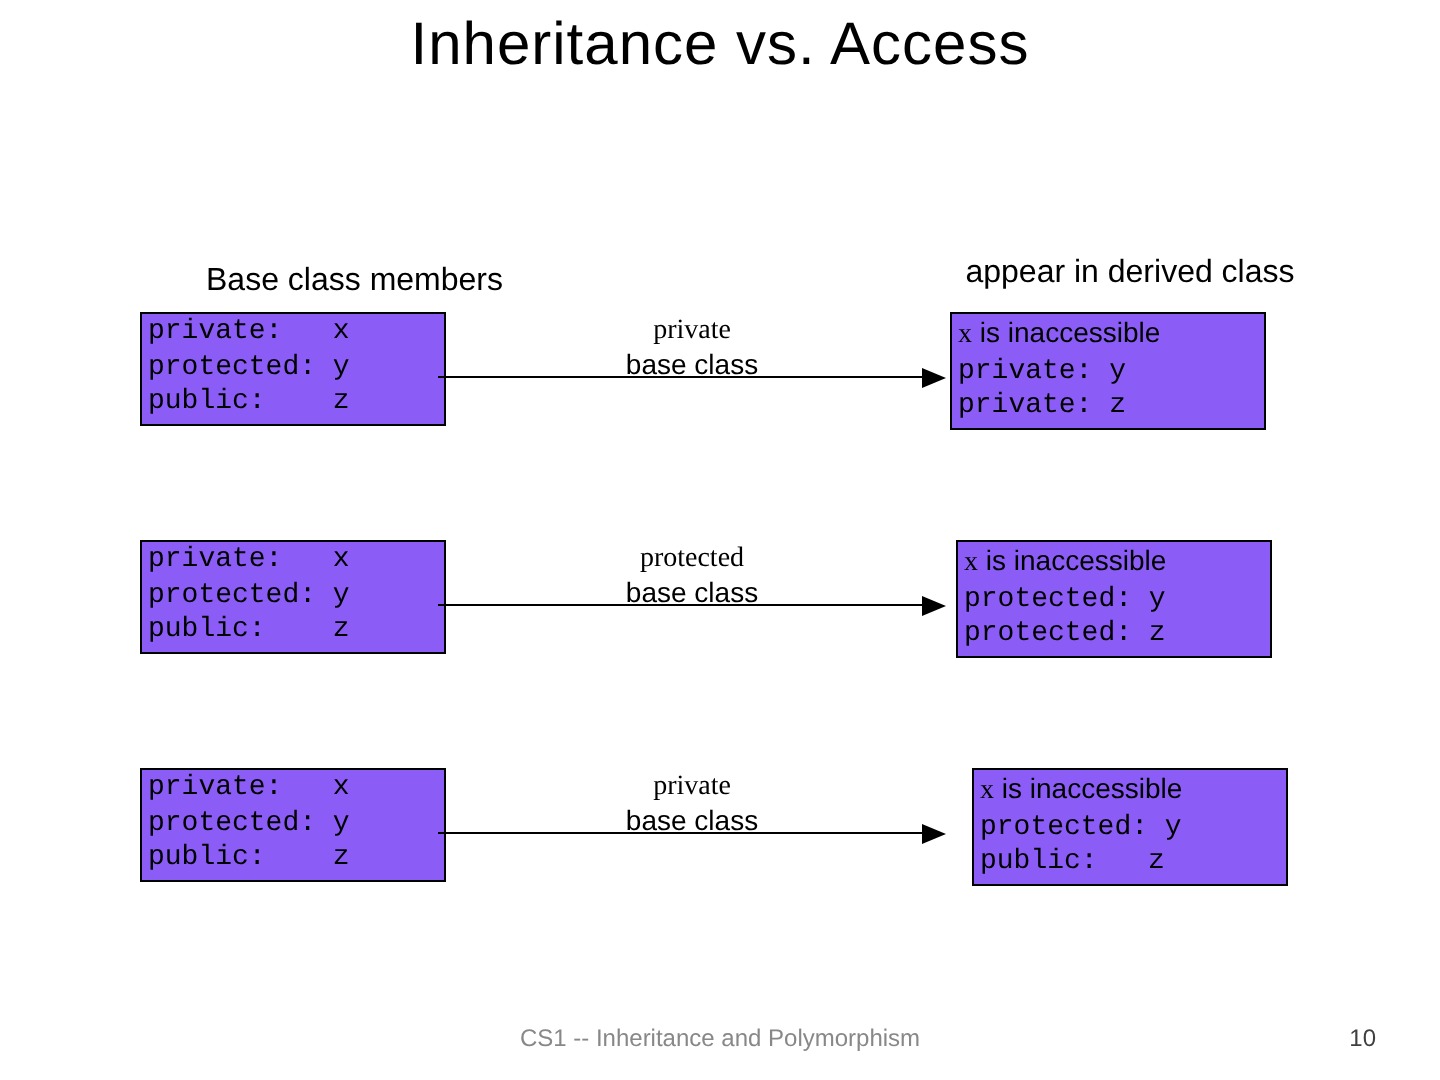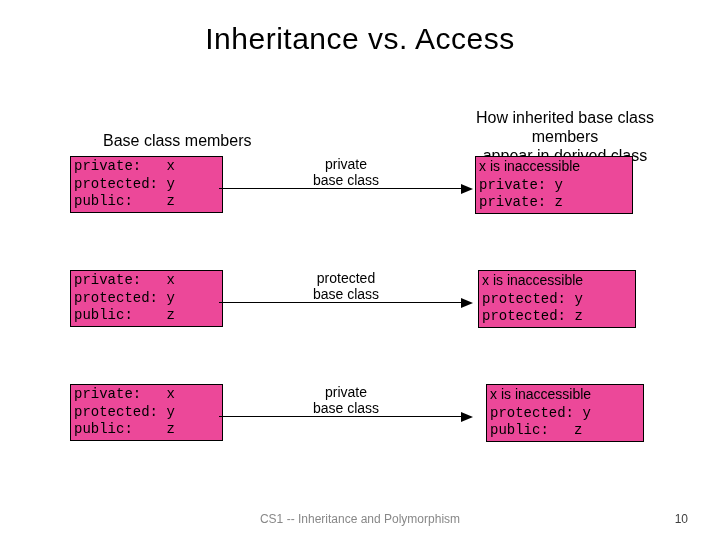--- a/index.html
+++ b/index.html
@@ -10,21 +10,21 @@
     background: #fff;
     font-family: Arial, Helvetica, sans-serif;
     color: #000;
     position: relative;
     overflow: hidden;
   }
   .title {
     text-align: center;
     font-size: 30px;
     font-weight: 400;
-    padding-top: 22px;
+    padding-top: 6px;
     letter-spacing: 0.5px;
   }
   .left-header {
     position: absolute;
     left: 65px;
     top: 132px;
     font-size: 16px;
     margin-left: 38px;
   }
   .right-header {
@@ -36,21 +36,21 @@
     width: 210px;
     line-height: 1.2;
   }
   .box {
     position: absolute;
     border: 1px solid #000;
     font-family: "Courier New", monospace;
     font-size: 14px;
     line-height: 1.25;
     padding: 1px 3px;
-    background: #ec4899;
+    background: #8b5cf6;
     white-space: pre;
   }
   .arrow-wrap {
     position: absolute;
   }
   .arrow-line {
     position: absolute;
     height: 0;
     border-top: 1.5px solid #000;
   }
@@ -64,21 +64,21 @@
   }
   .arrow-label {
     position: absolute;
     font-size: 14px;
     text-align: center;
     width: 120px;
     left: 50%;
     transform: translateX(-50%);
     line-height: 1.15;
   }
-  .mono { font-family: Liberation Sans, sans-serif; }
+  .mono { font-family: Liberation Serif, serif; }
   .sans { font-family: Arial, Helvetica, sans-serif; }
   .footer-center {
     position: absolute;
     bottom: 14px;
     left: 0;
     width: 720px;
     text-align: center;
     font-size: 12px;
     color: #888;
   }
@@ -90,21 +90,21 @@
     color: #404040;
   }
 </style>
 </head>
 <body>
 
 <div class="title">Inheritance vs. Access</div>
 
 <div class="left-header">Base class members</div>
 <div class="right-header">
-  <span>How inherited base class members</span><br>
+  <br>
   <span>appear in derived class</span>
 </div>
 
 <div class="box" style="left:70px; top:156px; width:145px;">private:   x
 protected: y
 public:    z</div>
 <div class="arrow-wrap" style="left:219px; top:188px; width:254px;">
   <div class="arrow-label" style="top:-32px;">
     <span class="mono">private</span><br>
     <span class="sans">base class</span>

